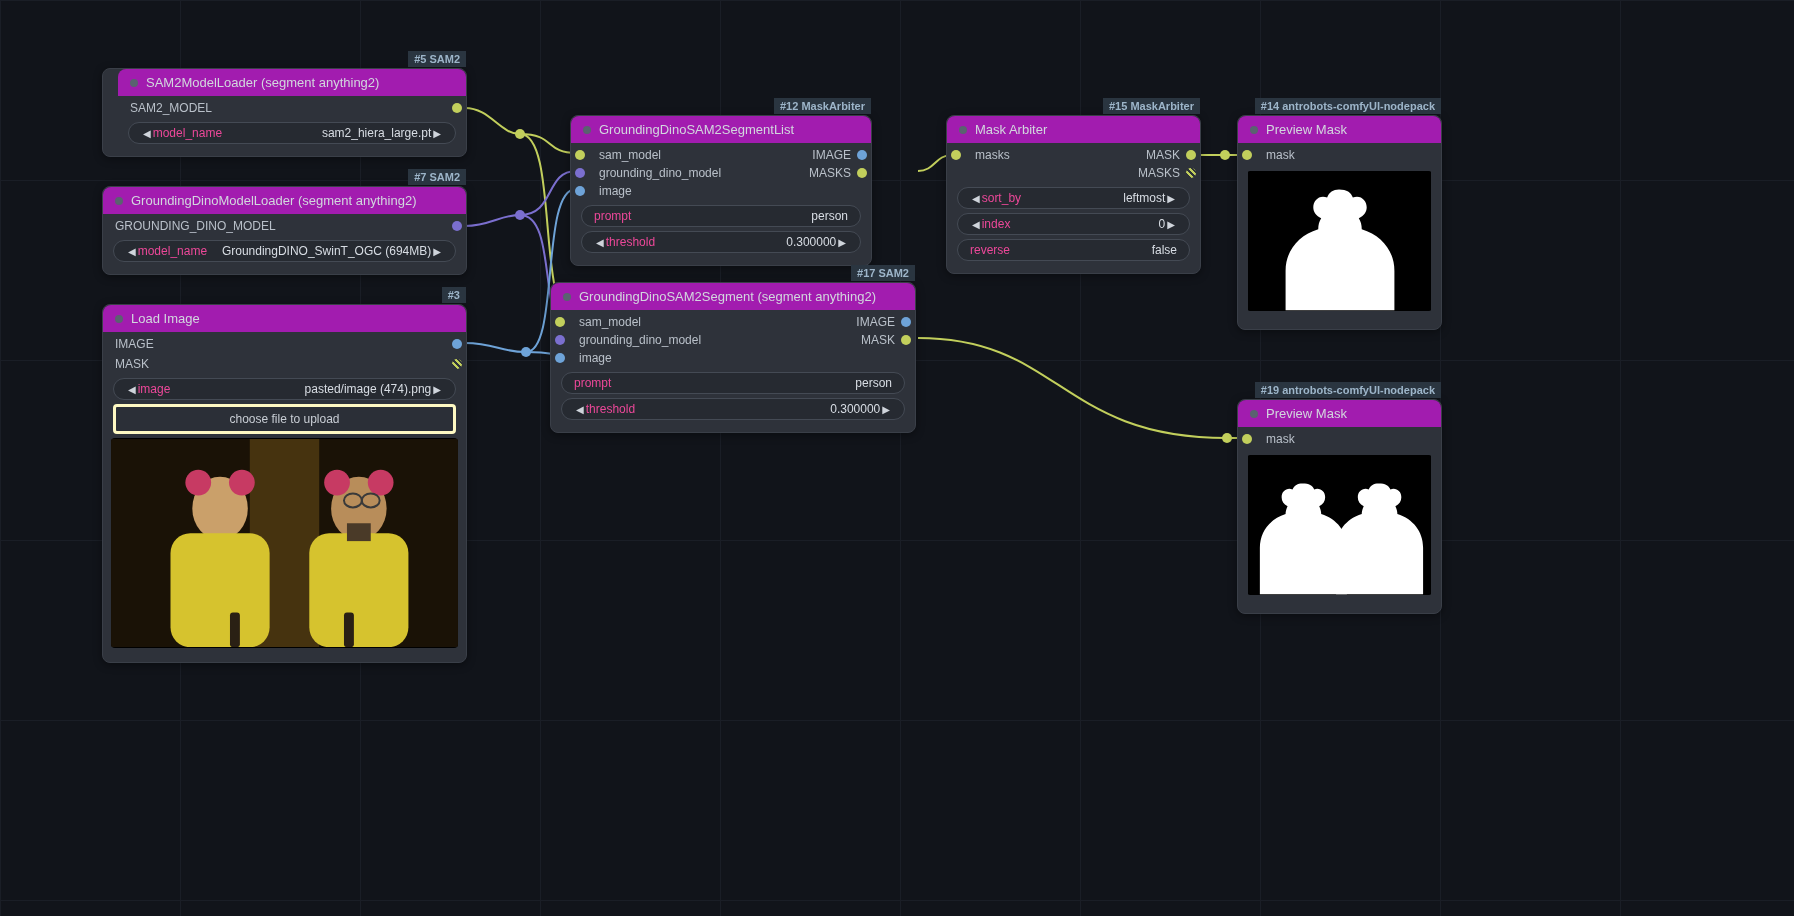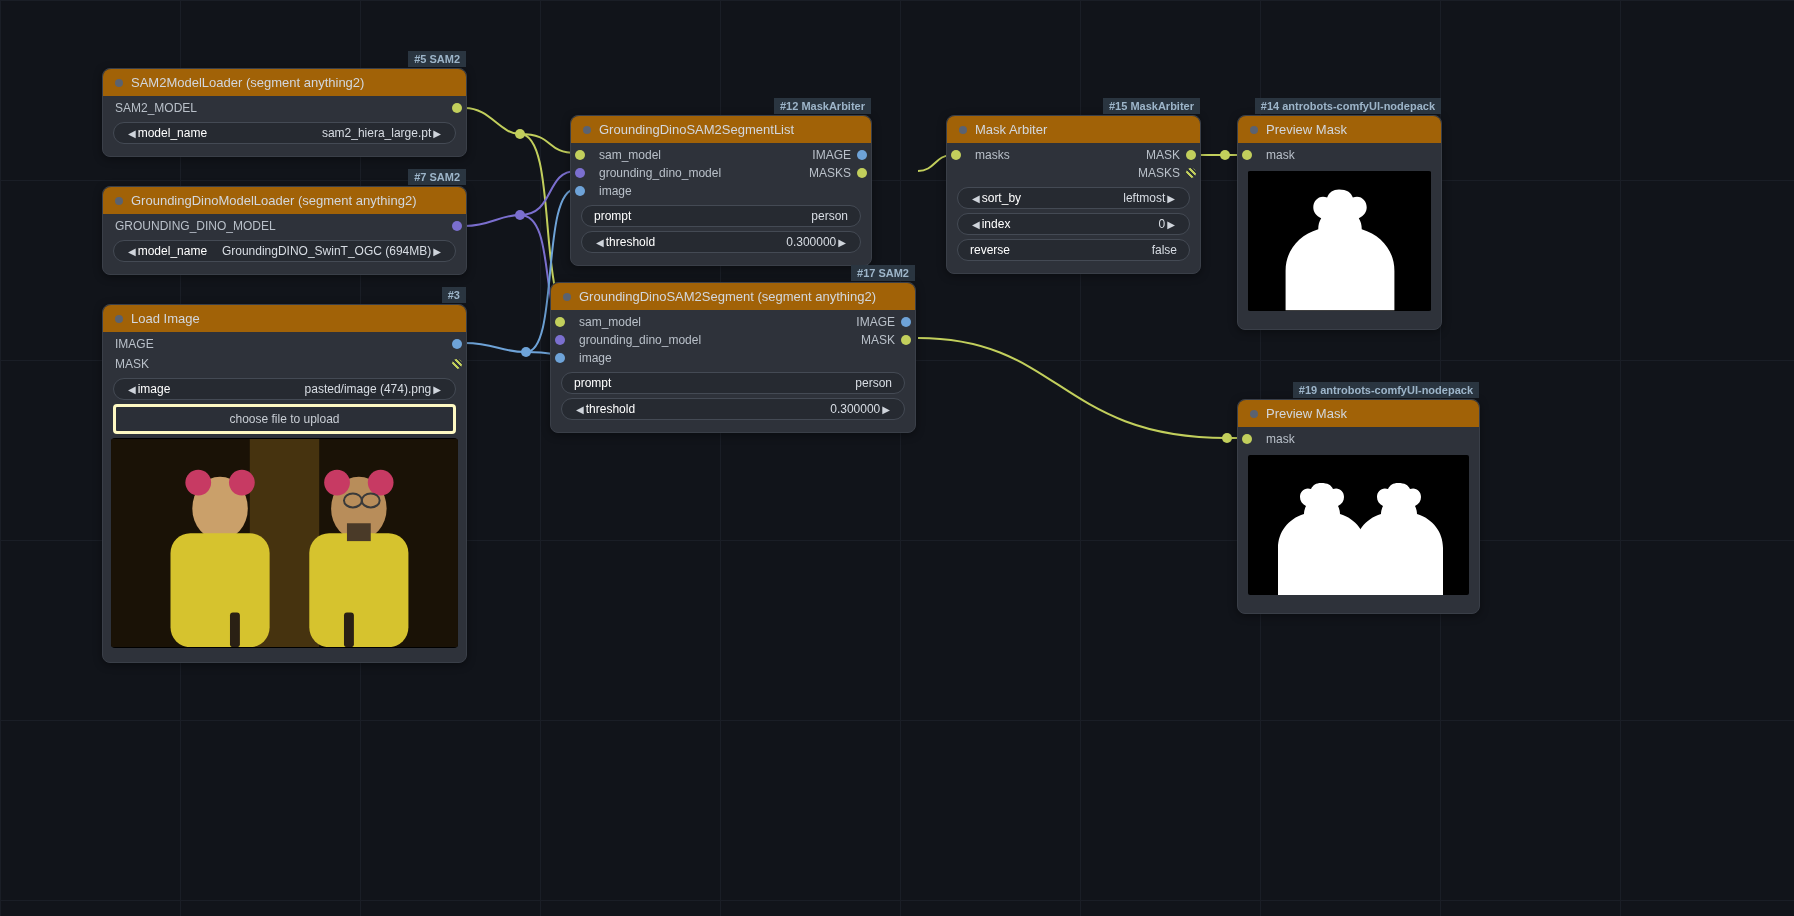--- a/index.html
+++ b/index.html
@@ -19,40 +19,40 @@
   .tag {
     position:absolute; background:#2a3540; color:#9db5c9;
     font-size:11px; padding:2px 6px 2px 6px; font-weight:bold;
     right:0; top:-18px;
   }
   .node {
     position:absolute; background:#2e323a; border:1px solid #3a3f48;
     border-radius:8px; box-shadow:0 2px 8px rgba(0,0,0,.4);
   }
   .node-title {
-    background:#a16207; padding:6px 12px; border-radius:8px 8px 0 0;
+    background:#a21caf; padding:6px 12px; border-radius:8px 8px 0 0;
     font-size:13px; color:#d2d7de; display:flex; align-items:center; gap:8px;
   }
   .title-dot { width:8px; height:8px; border-radius:50%; background:#5a6270; }
   .node-body { padding:2px 0 8px 0; }
   .outrow { display:flex; justify-content:space-between; align-items:center;
             gap:6px; padding:3px 4px 3px 12px; font-size:12px; color:#b9c0c9; position:relative;}
   .inrow  { display:flex; justify-content:flex-start; align-items:center;
             gap:14px; padding:3px 12px 3px 4px; font-size:12px; color:#b9c0c9; position:relative;}
   .port { width:10px; height:10px; border-radius:50%; flex:0 0 10px; }
   .p-yellow { background:#c2cf5c; }
   .p-purple { background:#7b6fcf; }
   .p-blue   { background:#6ea3d8; }
   .p-stripe { background:repeating-linear-gradient(45deg,#c2cf5c,#c2cf5c 2px,#2e323a 2px,#2e323a 4px); }
   .pill {
     margin:4px 10px; background:#262a31; border:1px solid #444a54;
     border-radius:14px; padding:3px 12px; display:flex; align-items:center;
     justify-content:space-between; font-size:12px; color:#c8cdd4;
   }
-  .pill .lbl { color:#ffffff; }
+  .pill .lbl { color:#ec4899; }
   .pill .val { color:#d8dde4; font-weight:500; }
   .arrow { color:#cfd4db; font-size:10px; padding:0 2px; }
   .btn { margin:4px 10px; background:#2b2f37; border:3px solid #fef9c3;
          border-radius:4px; padding:5px 0; text-align:center; font-size:12px; color:#c8cdd4;}
   .imgbox { margin:4px 8px 6px 8px; background:#000; border-radius:4px; overflow:hidden;
             display:flex; align-items:center; justify-content:center; }
   .people-svg { width:100%; height:auto; display:block; }
   .iotop { display:flex; justify-content:space-between; padding:2px 4px; }
   .iotop .col { display:flex; flex-direction:column; gap:2px; }
   .iotop .inrow, .iotop .outrow { padding:1px 0; }
@@ -84,21 +84,21 @@
 
   <path d="M918,171 C935,171 935,155 952,155" stroke="#c2cf5c" stroke-width="2" fill="none"></path>
 
   <path d="M1199,155 C1212,155 1212,155 1225,155" stroke="#c2cf5c" stroke-width="2" fill="none"></path>
   <path d="M1225,155 C1235,155 1235,155 1243,155" stroke="#c2cf5c" stroke-width="2" fill="none"></path>
 
   <path d="M918,338 C1060,338 1060,438 1227,438" stroke="#c2cf5c" stroke-width="2" fill="none"></path>
   <path d="M1227,438 C1235,438 1235,438 1243,438" stroke="#c2cf5c" stroke-width="2" fill="none"></path>
 </svg>
 
-<div class="node" style="left:102px; top:68px; width:365px;">
+<div class="node" style="left:102px; top:68px; width:365px;padding-left:15px;">
   <div class="tag">#5 SAM2</div>
   <div class="node-title">
     <span class="title-dot"></span>
     <span>SAM2ModelLoader (segment anything2)</span>
   </div>
   <div class="node-body">
     <div class="outrow">
       <span>SAM2_MODEL</span>
       <span class="port p-yellow"></span>
     </div>
@@ -336,21 +336,21 @@
       <svg viewBox="0 0 185 140" width="185" height="140">
         <rect width="185" height="140" fill="#000"></rect>
         <g fill="#fff">
           <path d="M92 18 c-6 0 -10 3 -12 8 c-8 -3 -14 3 -14 10 c0 5 3 9 8 11 c-2 3 -3 7 -3 11 c-20 6 -33 22 -33 42 v40 h110 v-40 c0 -20 -13 -36 -33 -42 c0 -4 -1 -8 -3 -11 c5 -2 8 -6 8 -11 c0 -7 -6 -13 -14 -10 c-2 -5 -6 -8 -14 -8 z"></path>
         </g>
       </svg>
     </div>
   </div>
 </div>
 
-<div class="node" style="left:1237px; top:399px; width:243px;">
+<div class="node" style="left:1237px; top:399px; width:205px;">
   <div class="tag">#19 antrobots-comfyUI-nodepack</div>
   <div class="node-title">
     <span class="title-dot"></span>
     <span>Preview Mask</span>
   </div>
   <div class="node-body">
     <div class="inrow">
         <span class="port p-yellow"></span>
         <span>mask</span>
       </div>

